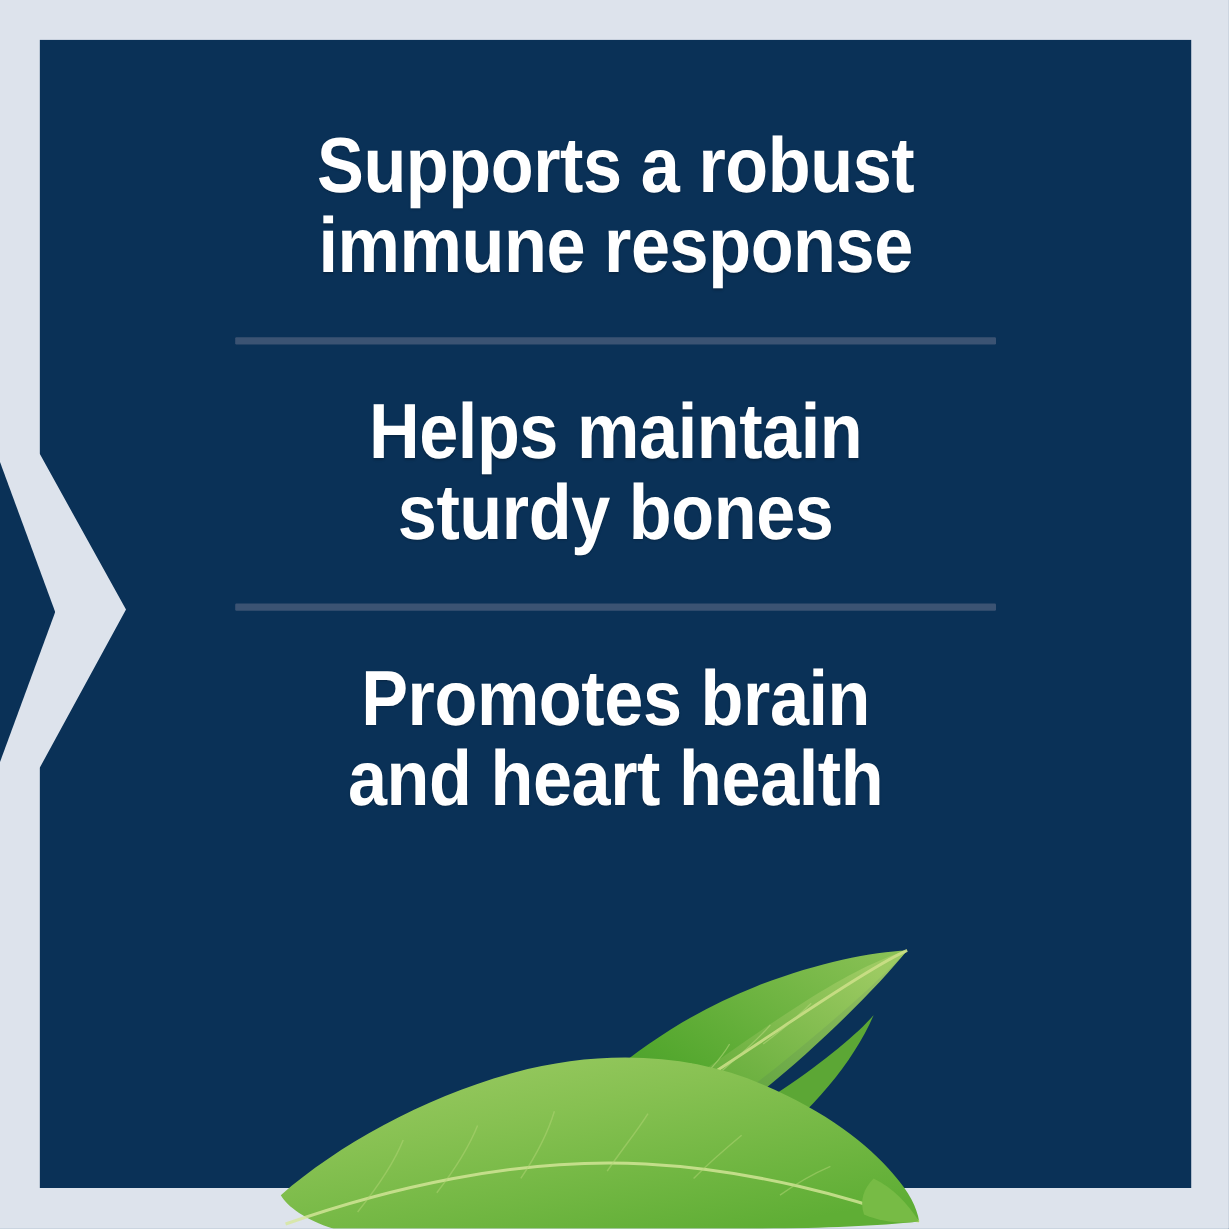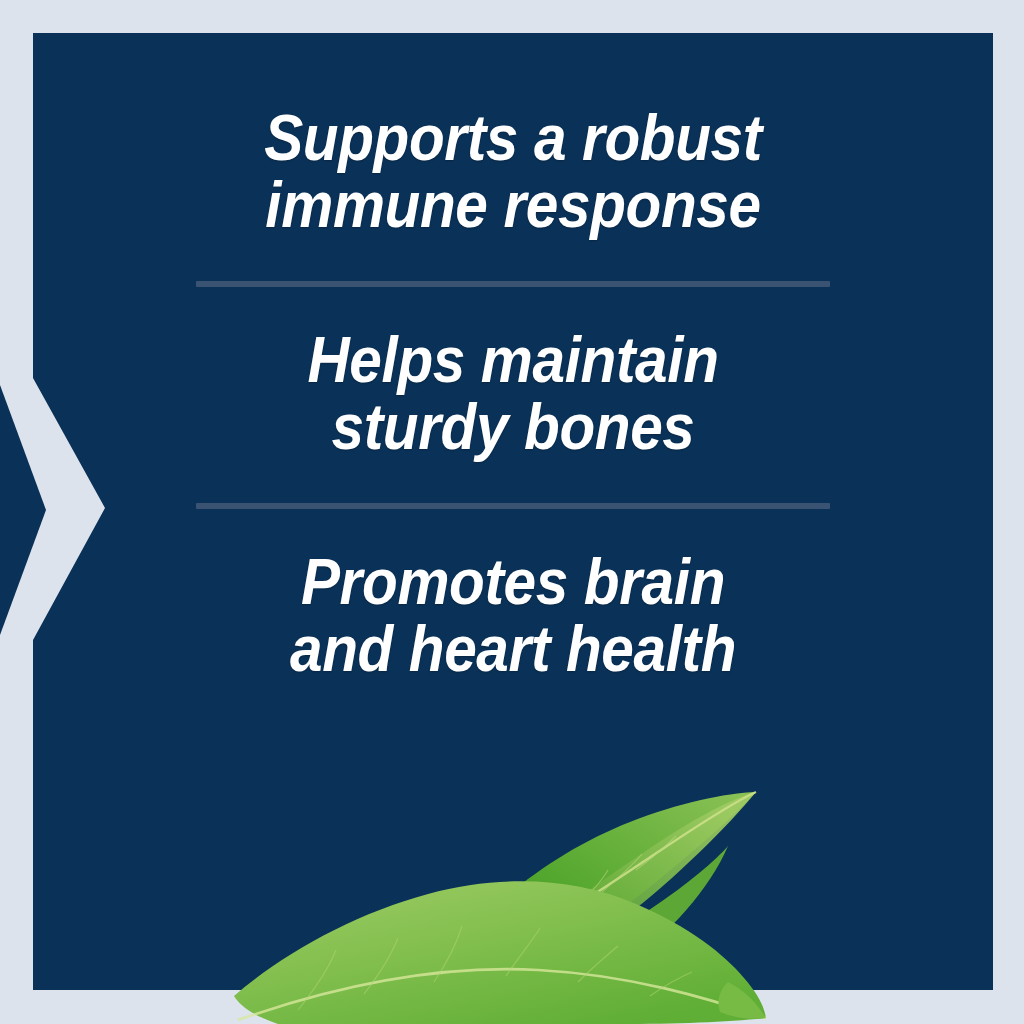--- a/index.html
+++ b/index.html
@@ -1,21 +1,21 @@
 <!DOCTYPE html>
 <html><head>
 <meta charset="utf-8">
 <style>
   html,body{margin:0;padding:0;}
   body{
     width:1024px;height:1024px;overflow:hidden;
     font-family:"Liberation Sans","DejaVu Sans",sans-serif;
     background:#dde3ec;
   }
-  #stage{position:relative;width:1024px;height:1024px;background:#dde3ec;overflow:hidden;font-style:italic;}
+  #stage{position:relative;width:1024px;height:1024px;background:#dde3ec;overflow:hidden;}
 
   
   #panel{
     position:absolute;left:0;top:33px;width:993px;height:957px;
     background:#0a3157;
     -webkit-clip-path:polygon(
        33px 0, 100% 0, 100% 100%, 33px 100%,
        33px 607px, 105px 475px, 33px 345px);
     clip-path:polygon(
        33px 0, 100% 0, 100% 100%, 33px 100%,

